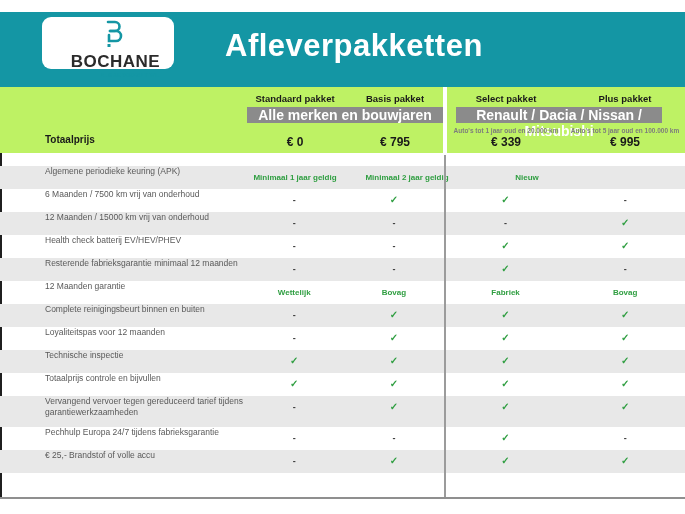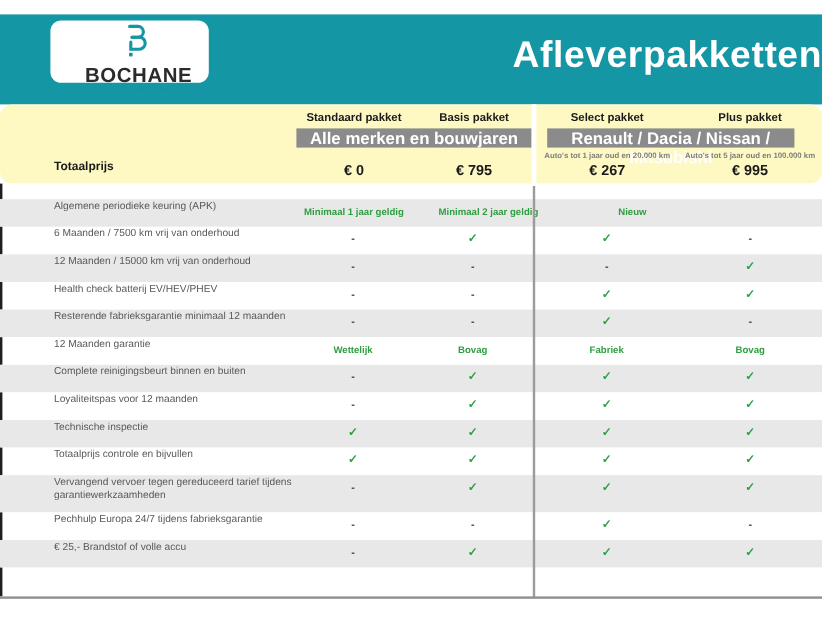--- a/index.html
+++ b/index.html
@@ -6,23 +6,23 @@
   body{
     width:685px;height:514px;position:relative;background:#ffffff;
     font-family:"Liberation Sans", sans-serif;overflow:hidden;
   }
   
   .banner{position:absolute;top:12px;left:0;width:685px;height:75px;background:#1496a4;}
   .logo-card{position:absolute;left:42px;top:5px;width:132px;height:52px;background:#ffffff;border-radius:9px;display:flex;align-items:center;padding-left:10px;box-sizing:border-box;flex-direction:column;}
   .logo-text{display:flex;flex-direction:column;margin-left:5px;}
   .logo-name{font-size:17px;font-weight:bold;color:#2b2b2b;letter-spacing:0.5px;line-height:18px;}
   .logo-tagline{font-size:5px;font-weight:bold;color:#1496a4;text-align:right;letter-spacing:0.4px;margin-top:1px;}
-  .banner-title{position:absolute;left:225px;top:16px;width:460px;text-align:right;color:#ffffff;font-size:31px;font-weight:bold;letter-spacing:0.5px;}
+  .banner-title{position:absolute;left:225px;top:16px;width:460px;text-align:left;color:#ffffff;font-size:31px;font-weight:bold;letter-spacing:0.5px;}
   
-  .header-band{position:absolute;top:87px;left:0;width:685px;height:66px;background:#fef9c3;border-radius:10px;}
+  .header-band{position:absolute;top:87px;left:0;width:685px;height:66px;background:#bef264;}
   .pkg-name{position:absolute;top:6px;font-size:9.5px;font-weight:bold;color:#1a1a1a;text-align:center;}
   .pkg-std{left:245px;width:100px;}
   .pkg-basis{left:345px;width:100px;}
   .pkg-select{left:447px;width:118px;}
   .pkg-plus{left:565px;width:120px;}
   .badge{position:absolute;top:20px;height:16px;background:#8b8b8b;color:#ffffff;font-size:14px;font-weight:bold;text-align:center;line-height:16px;}
   .badge-left{left:247px;width:196px;}
   .badge-right{left:456px;width:206px;}
   .pkg-note{position:absolute;top:40px;font-size:6.5px;font-weight:bold;color:#7d7d7d;text-align:center;}
   .note-select{left:447px;width:118px;}
@@ -80,21 +80,21 @@
   <div class="pkg-name pkg-basis">Basis pakket</div>
   <div class="pkg-name pkg-select">Select pakket</div>
   <div class="pkg-name pkg-plus">Plus pakket</div>
   <div class="badge badge-left">Alle merken en bouwjaren</div>
   <div class="badge badge-right">Renault / Dacia / Nissan / Mitsubishi</div>
   <div class="pkg-note note-select">Auto's tot 1 jaar oud en 20.000 km</div>
   <div class="pkg-note note-plus">Auto's tot 5 jaar oud en 100.000 km</div>
   <div class="totals-label">Totaalprijs</div>
   <div class="price price-0">€ 0</div>
   <div class="price price-1">€ 795</div>
-  <div class="price price-2">€ 267</div>
+  <div class="price price-2">€ 339</div>
   <div class="price price-3">€ 995</div>
   <div class="header-divider"></div>
 </div>
 
 <div class="table-body" id="rows">
   <div class="gap-row"></div>
 <div class="t-row striped">
       <div class="cell-label">Algemene periodieke keuring (APK)</div>
       <div class="cell c1"><span class="gtext">Minimaal 1 jaar geldig</span></div>
       <div class="cell c2"><span class="gtext">Minimaal 2 jaar geldig</span></div>

